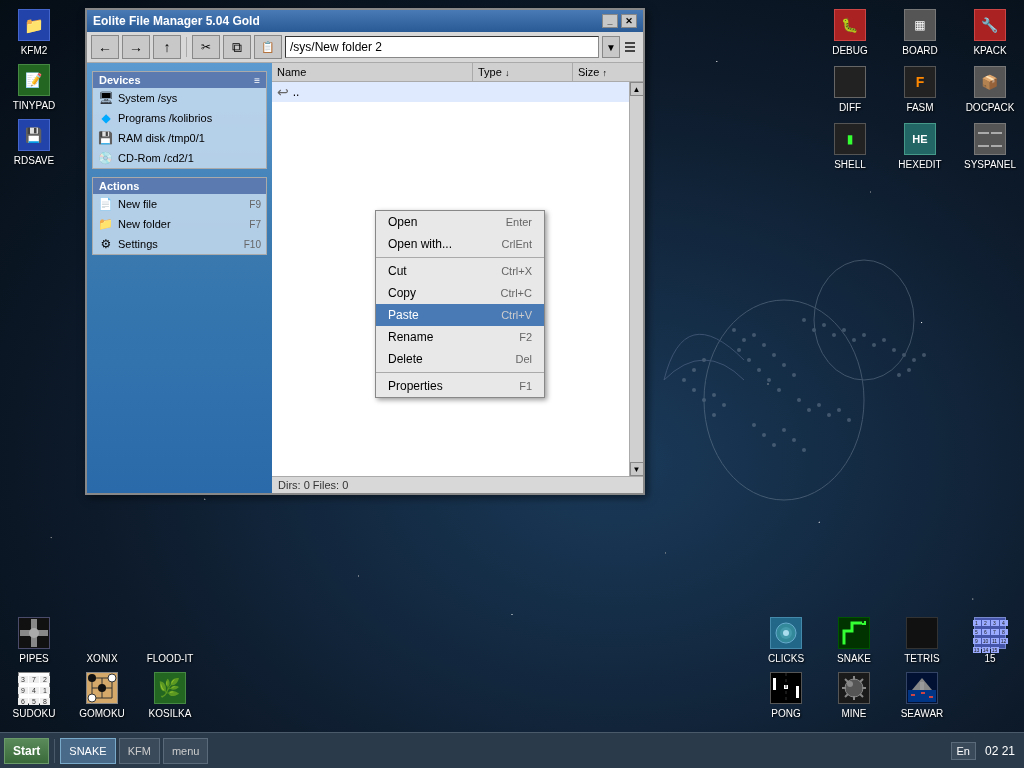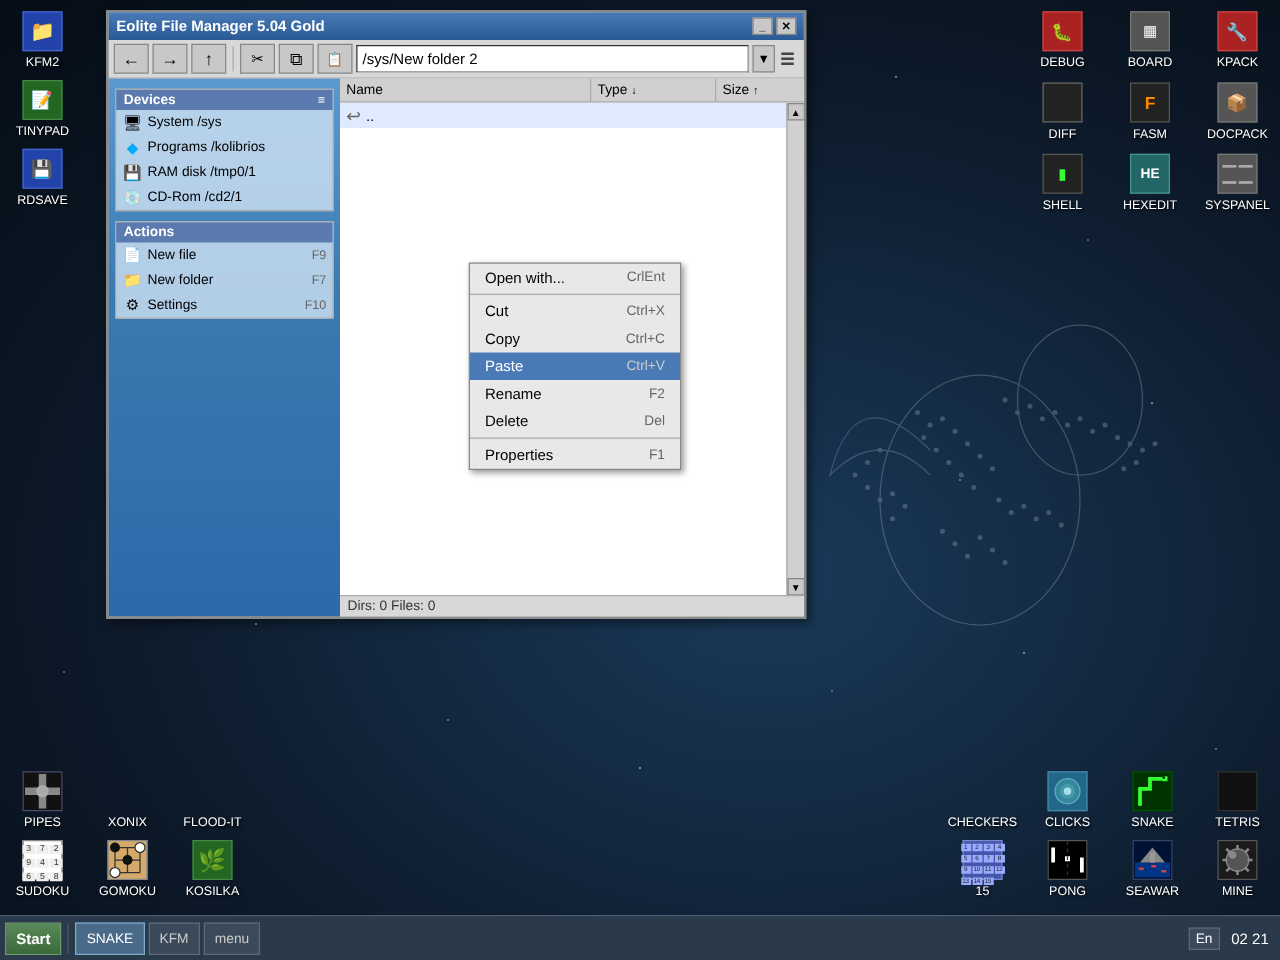--- a/index.html
+++ b/index.html
@@ -666,41 +666,20 @@
     <div class="desktop-icon">
       <div class="icon-box icon-bg-green">
         <span style="font-size:18px;">🌿</span>
       </div>
       <span class="icon-label">KOSILKA</span>
     </div>
   </div>
 
   <div style="position:absolute;bottom:45px;right:0;display:grid;grid-template-columns:repeat(4,68px);gap:0;">
 
-    <div class="desktop-icon">
-      <div class="icon-box" style="display:grid;grid-template-columns:repeat(4,8px);grid-template-rows:repeat(4,8px);">
-        <div style="background:#eee;"></div>
-          <div style="background:#222;"></div>
-          <div style="background:#eee;"></div>
-          <div style="background:#222;"></div>
-        <div style="background:#222;"></div>
-          <div style="background:#eee;"></div>
-          <div style="background:#222;"></div>
-          <div style="background:#cc2222;border-radius:50%;"></div>
-        <div style="background:#eee;"></div>
-          <div style="background:#222;"></div>
-          <div style="background:#eee;"></div>
-          <div style="background:#222;"></div>
-        <div style="background:#cc2222;border-radius:50%;"></div>
-          <div style="background:#eee;"></div>
-          <div style="background:#222;"></div>
-          <div style="background:#eee;"></div>
-      </div>
-      <span class="icon-label">CHECKERS</span>
-    </div>
 
     <div class="desktop-icon">
       <div class="icon-box" style="background:#226688;border:1px solid #4488aa;display:flex;align-items:center;justify-content:center;">
         <svg width="24" height="24" viewBox="0 0 24 24">
           <circle cx="12" cy="12" r="10" fill="#338899" stroke="#66aacc" stroke-width="1"></circle>
           <circle cx="12" cy="12" r="6" fill="#4499aa"></circle>
           <circle cx="12" cy="12" r="3" fill="#aaddee"></circle>
         </svg>
       </div>
       <span class="icon-label">CLICKS</span>
@@ -767,49 +746,49 @@
           <rect x="2" y="5" width="3" height="12" fill="#fff"></rect>
           <rect x="25" y="13" width="3" height="12" fill="#fff"></rect>
           <rect x="13" y="12" width="4" height="4" fill="#fff"></rect>
           <line x1="15" y1="0" x2="15" y2="30" stroke="#333" stroke-width="1" stroke-dasharray="3,3"></line>
         </svg>
       </div>
       <span class="icon-label">PONG</span>
     </div>
 
     <div class="desktop-icon">
-      <div class="icon-box" style="background:#001133;border:1px solid #334466;display:flex;align-items:center;justify-content:center;">
-        <svg width="28" height="28" viewBox="0 0 28 28">
-          <rect x="0" y="16" width="28" height="12" fill="#0044aa" opacity="0.7"></rect>
-          <polygon points="4,16 14,4 24,16" fill="#888888"></polygon>
-          <rect x="12" y="8" width="4" height="8" fill="#999"></rect>
-          <rect x="3" y="20" width="4" height="2" fill="#cc4444"></rect>
-          <rect x="13" y="18" width="4" height="2" fill="#cc4444"></rect>
-          <rect x="21" y="22" width="4" height="2" fill="#cc4444"></rect>
-        </svg>
-      </div>
-      <span class="icon-label">SEAWAR</span>
-    </div>
-
-    <div class="desktop-icon">
       <div class="icon-box" style="background:#1a1a1a;border:1px solid #555;display:flex;align-items:center;justify-content:center;">
         <svg width="28" height="28" viewBox="0 0 28 28">
           <circle cx="14" cy="14" r="9" fill="#555" stroke="#888" stroke-width="1"></circle>
           <line x1="14" y1="2" x2="14" y2="6" stroke="#888" stroke-width="2"></line>
           <line x1="14" y1="22" x2="14" y2="26" stroke="#888" stroke-width="2"></line>
           <line x1="2" y1="14" x2="6" y2="14" stroke="#888" stroke-width="2"></line>
           <line x1="22" y1="14" x2="26" y2="14" stroke="#888" stroke-width="2"></line>
           <line x1="5" y1="5" x2="8" y2="8" stroke="#888" stroke-width="2"></line>
           <line x1="20" y1="20" x2="23" y2="23" stroke="#888" stroke-width="2"></line>
           <line x1="23" y1="5" x2="20" y2="8" stroke="#888" stroke-width="2"></line>
           <line x1="5" y1="23" x2="8" y2="20" stroke="#888" stroke-width="2"></line>
           <circle cx="10" cy="10" r="3" fill="#aaa" opacity="0.6"></circle>
         </svg>
       </div>
       <span class="icon-label">MINE</span>
+    </div>
+
+    <div class="desktop-icon">
+      <div class="icon-box" style="background:#001133;border:1px solid #334466;display:flex;align-items:center;justify-content:center;">
+        <svg width="28" height="28" viewBox="0 0 28 28">
+          <rect x="0" y="16" width="28" height="12" fill="#0044aa" opacity="0.7"></rect>
+          <polygon points="4,16 14,4 24,16" fill="#888888"></polygon>
+          <rect x="12" y="8" width="4" height="8" fill="#999"></rect>
+          <rect x="3" y="20" width="4" height="2" fill="#cc4444"></rect>
+          <rect x="13" y="18" width="4" height="2" fill="#cc4444"></rect>
+          <rect x="21" y="22" width="4" height="2" fill="#cc4444"></rect>
+        </svg>
+      </div>
+      <span class="icon-label">SEAWAR</span>
     </div>
   </div>
 
   <div style="position:absolute;right:60px;top:180px;width:380px;height:380px;opacity:0.5;">
     <svg width="380" height="380" viewBox="0 0 380 380">
 
       <g fill="#8899aa" opacity="0.8">
 
         <ellipse cx="200" cy="220" rx="80" ry="100" fill="none" stroke="#8899aa" stroke-width="1"></ellipse>
 
@@ -980,20 +959,24 @@
 
         <div class="status-bar">
           <span>Dirs: 0  Files: 0</span>
         </div>
       </div>
     </div>
   </div>
 
   <div class="context-menu">
     <div class="context-menu-item">
+      <span>Open</span>
+      <span class="context-menu-shortcut">Enter</span>
+    </div>
+    <div class="context-menu-item">
       <span>Open with...</span>
       <span class="context-menu-shortcut">CrlEnt</span>
     </div>
     <div class="context-menu-separator"></div>
     <div class="context-menu-item">
       <span>Cut</span>
       <span class="context-menu-shortcut">Ctrl+X</span>
     </div>
     <div class="context-menu-item">
       <span>Copy</span>

